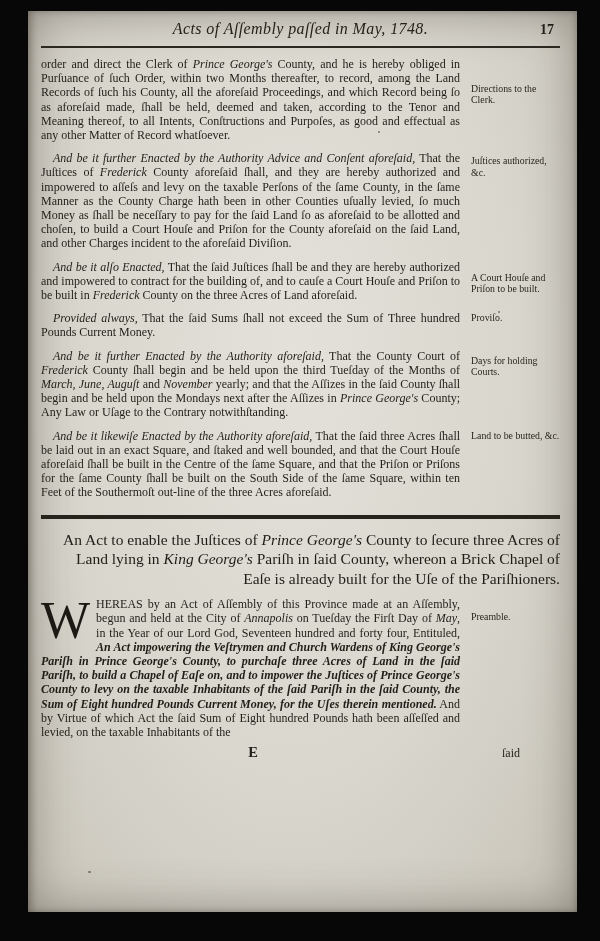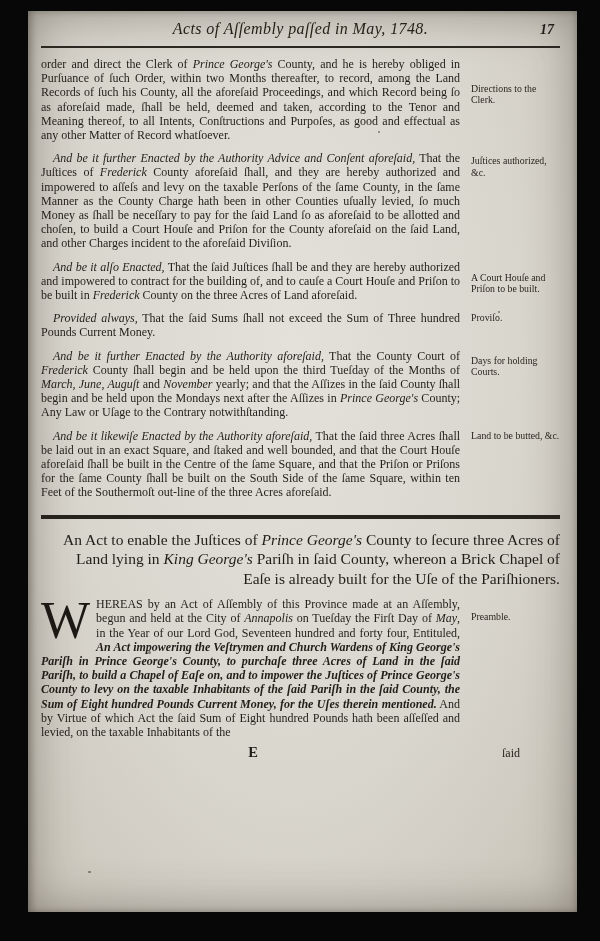--- a/index.html
+++ b/index.html
@@ -14,21 +14,21 @@
     position:absolute; left:28px; top:11px; width:549px; height:901px;
     background: radial-gradient(ellipse at 48% 38%, #e4e1da 0%, #d9d6ce 55%, #c7c3b8 100%);
     box-shadow: inset 0 0 48px rgba(52,46,36,.42), inset 0 0 6px rgba(40,35,28,.35);
     color:#221f1b;
   }
   .inner { position:relative; padding:9px 17px 0 13px; height:100%; }
 
   .header { display:flex; align-items:baseline; height:22px;gap:41px; }
   .header .lspace { width:60px; }
   .title { flex:1; text-align:center; font-style:italic; font-size:16px; letter-spacing:.4px; color:#262219; }
-  .pagenum { width:60px; text-align:right; font-style:italic; font-weight:bold; font-size:14px; padding-right:6px; }
+  .pagenum { width:60px; text-align:right; font-weight:bold; font-size:14px; padding-right:6px; }
   .headrule { border-top:2px solid #2b2721; margin-top:4px; }
 
   .para-row { display:flex; align-items:flex-start; margin-top:9px; }
   .para {
     width:424px; font-size:12px; line-height:14.2px; text-align:justify;
     text-indent:12px; color:#211e19;
   }
   .para.no-indent { text-indent:0; }
   .note {
     width:90px; margin-left:11px; font-size:9.8px; line-height:11.4px;

